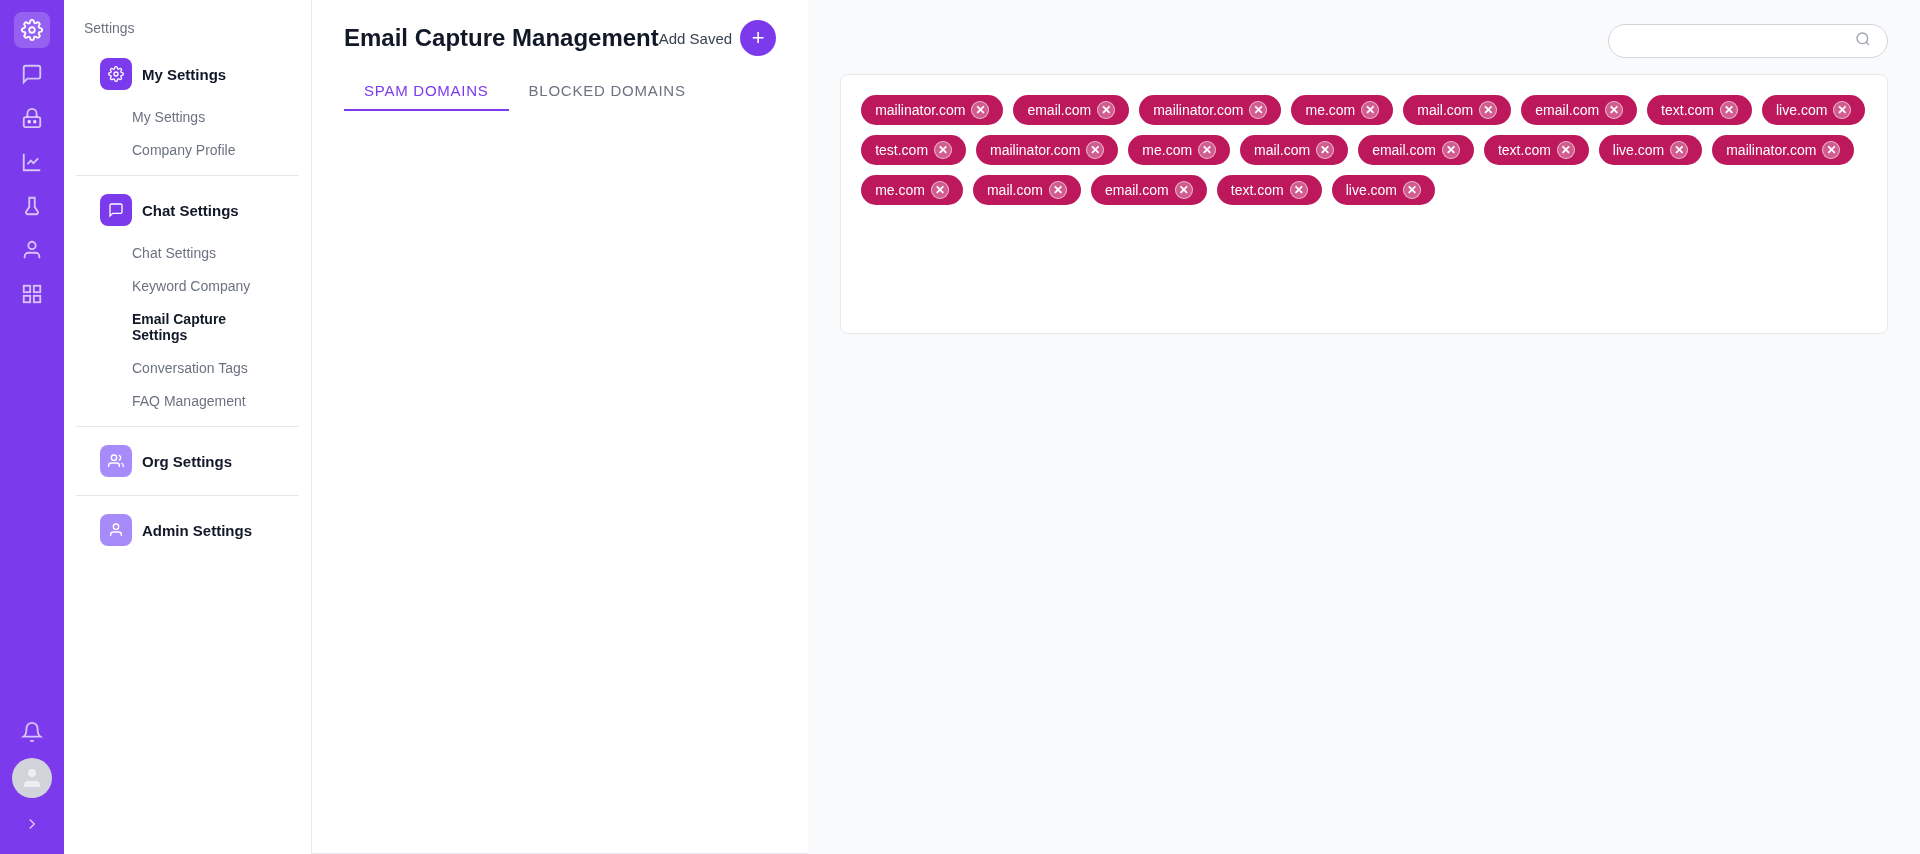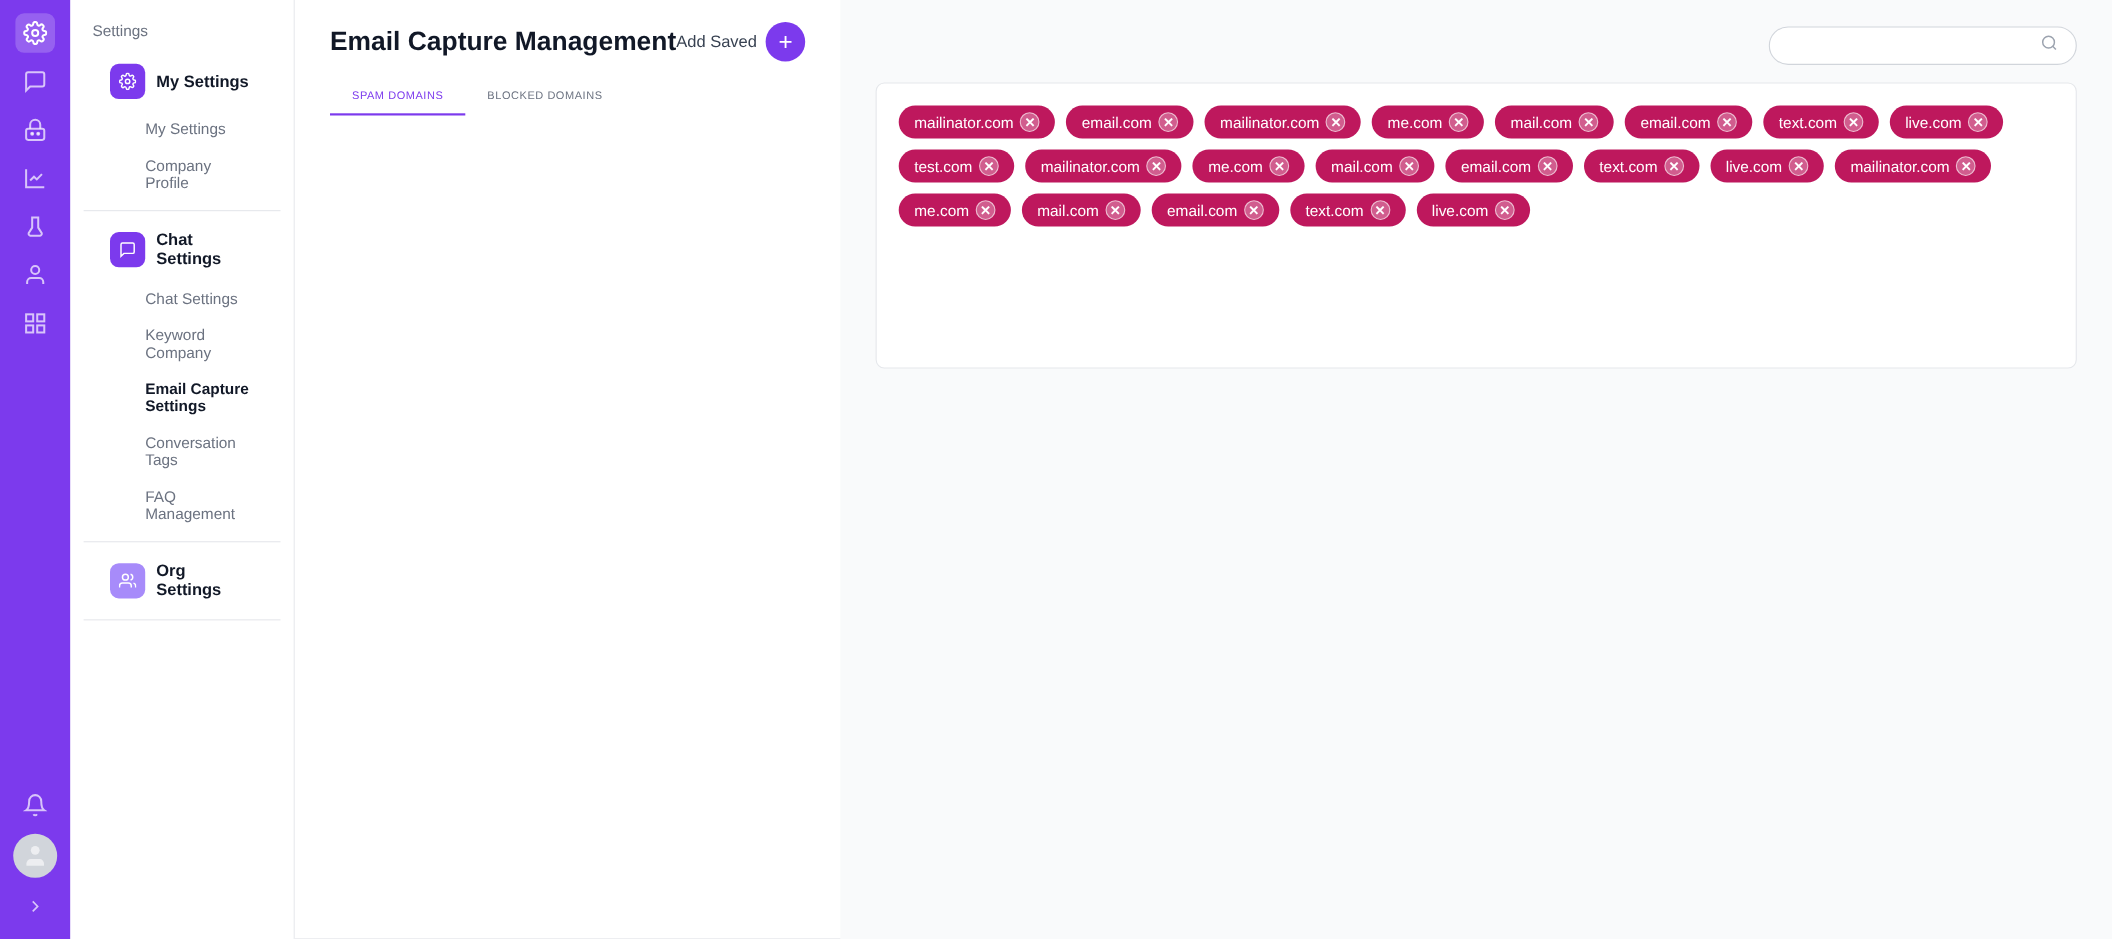--- a/index.html
+++ b/index.html
@@ -18,21 +18,21 @@
     }
     .nav-icon {
       width: 36px; height: 36px; border-radius: 8px; display: flex; align-items: center; justify-content: center;
       color: rgba(255,255,255,0.7); cursor: pointer; font-size: 18px;
     }
     .nav-icon.active { background: rgba(255,255,255,0.2); color: white; }
     .icon-bar-bottom { margin-top: auto; display: flex; flex-direction: column; align-items: center; gap: 8px; }
 
     
     .sidebar {
-      width: 204px;
+      width: 248px;
       background: white;
       border-right: 1px solid #e5e7eb;
       display: flex;
       flex-direction: column;
       padding: 0;
       flex-shrink: 0;
     }
     .sidebar-title {
       padding: 20px 20px 12px;
       font-size: 14px;
@@ -95,21 +95,21 @@
       width: 36px; height: 36px; border-radius: 50%;
       background: #7c3aed; color: white;
       display: flex; align-items: center; justify-content: center;
       font-size: 22px; font-weight: 300;
     }
     .tabs {
       display: flex; gap: 0;
     }
     .tab {
       padding: 10px 20px;
-      font-size: 10px; font-weight: 500;
+      font-size: 15px; font-weight: 500;
       color: #6b7280;
       cursor: pointer;
       border-bottom: 2px solid transparent;
       letter-spacing: 0.05em;
       text-transform: uppercase;
     }
     .tab.active {
       color: #7c3aed;
       border-bottom-color: #7c3aed;
     }
@@ -279,20 +279,31 @@
             <path d="M23 21v-2a4 4 0 0 0-3-3.87"></path>
             <path d="M16 3.13a4 4 0 0 1 0 7.75"></path>
         </svg>
       </div>
       <span>Org Settings</span>
     </div>
   </div>
 
   <div class="sidebar-divider"></div>
 
+  <div class="sidebar-section">
+    <div class="sidebar-group-header">
+      <div class="group-icon" style="background:#a78bfa;">
+        <svg width="16" height="16" viewBox="0 0 24 24" fill="none" stroke="white" stroke-width="2">
+          <path d="M20 21v-2a4 4 0 0 0-4-4H8a4 4 0 0 0-4 4v2"></path>
+            <circle cx="12" cy="7" r="4"></circle>
+        </svg>
+      </div>
+      <span>Admin Settings</span>
+    </div>
+  </div>
 </div>
 
 <div class="main">
   <div class="main-header">
     <div class="main-header-top">
       <h1 class="page-title">Email Capture Management</h1>
       <div class="add-domain-btn">
         <span>Add Saved</span>
         <div class="add-domain-circle">
           <span>+</span>

